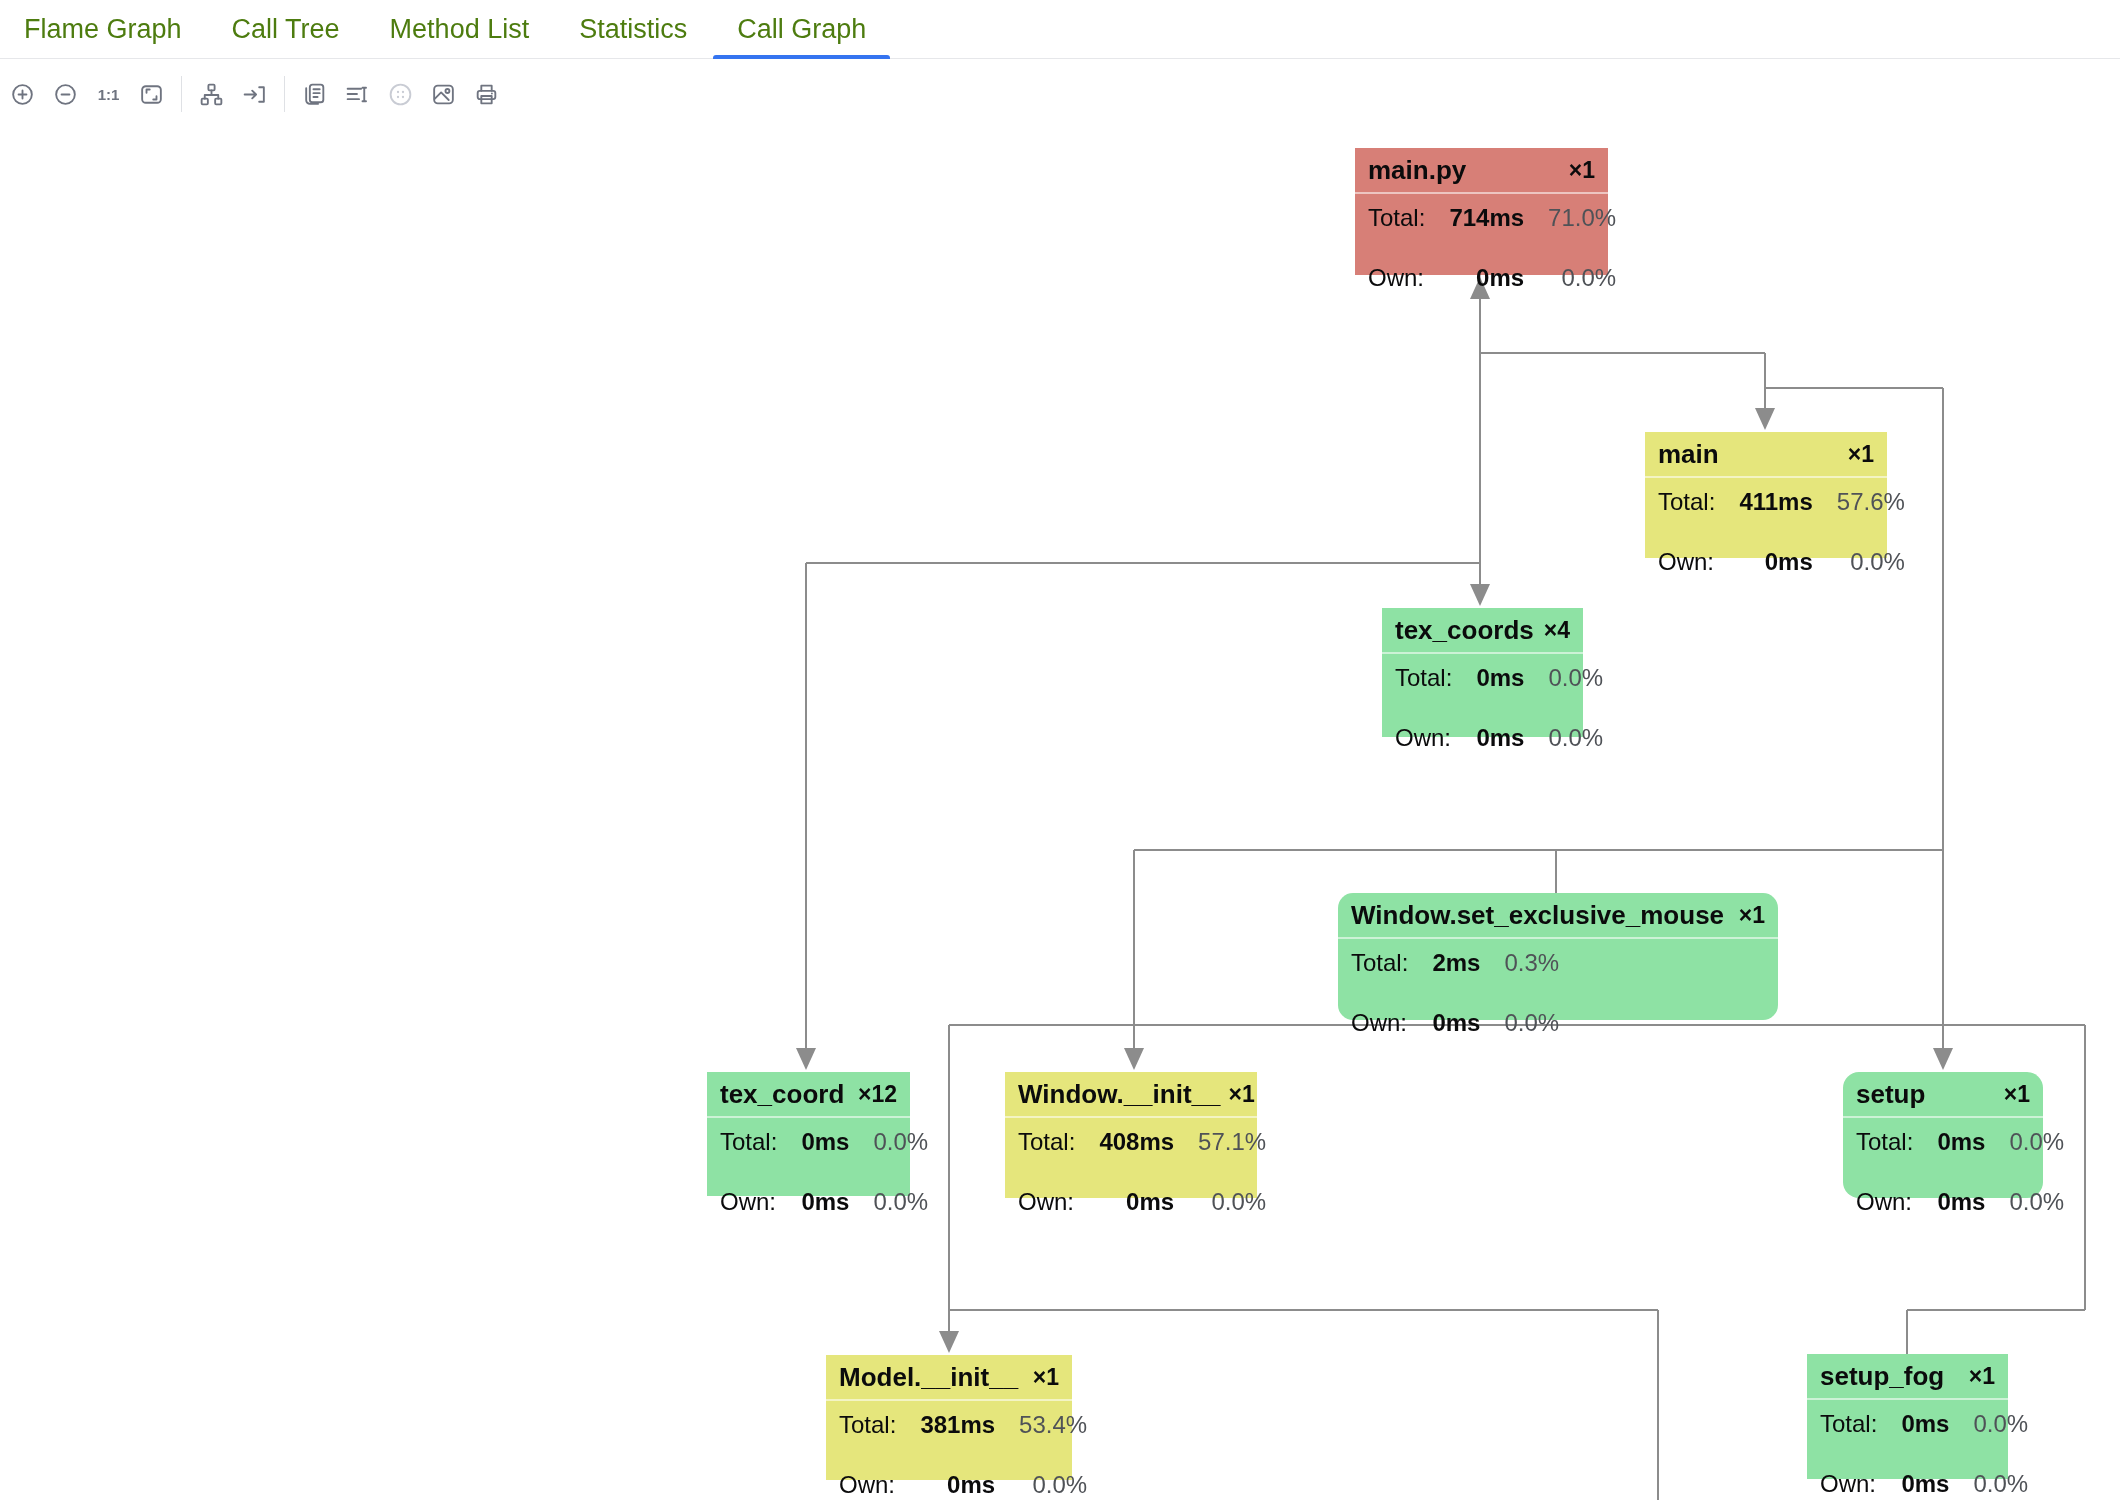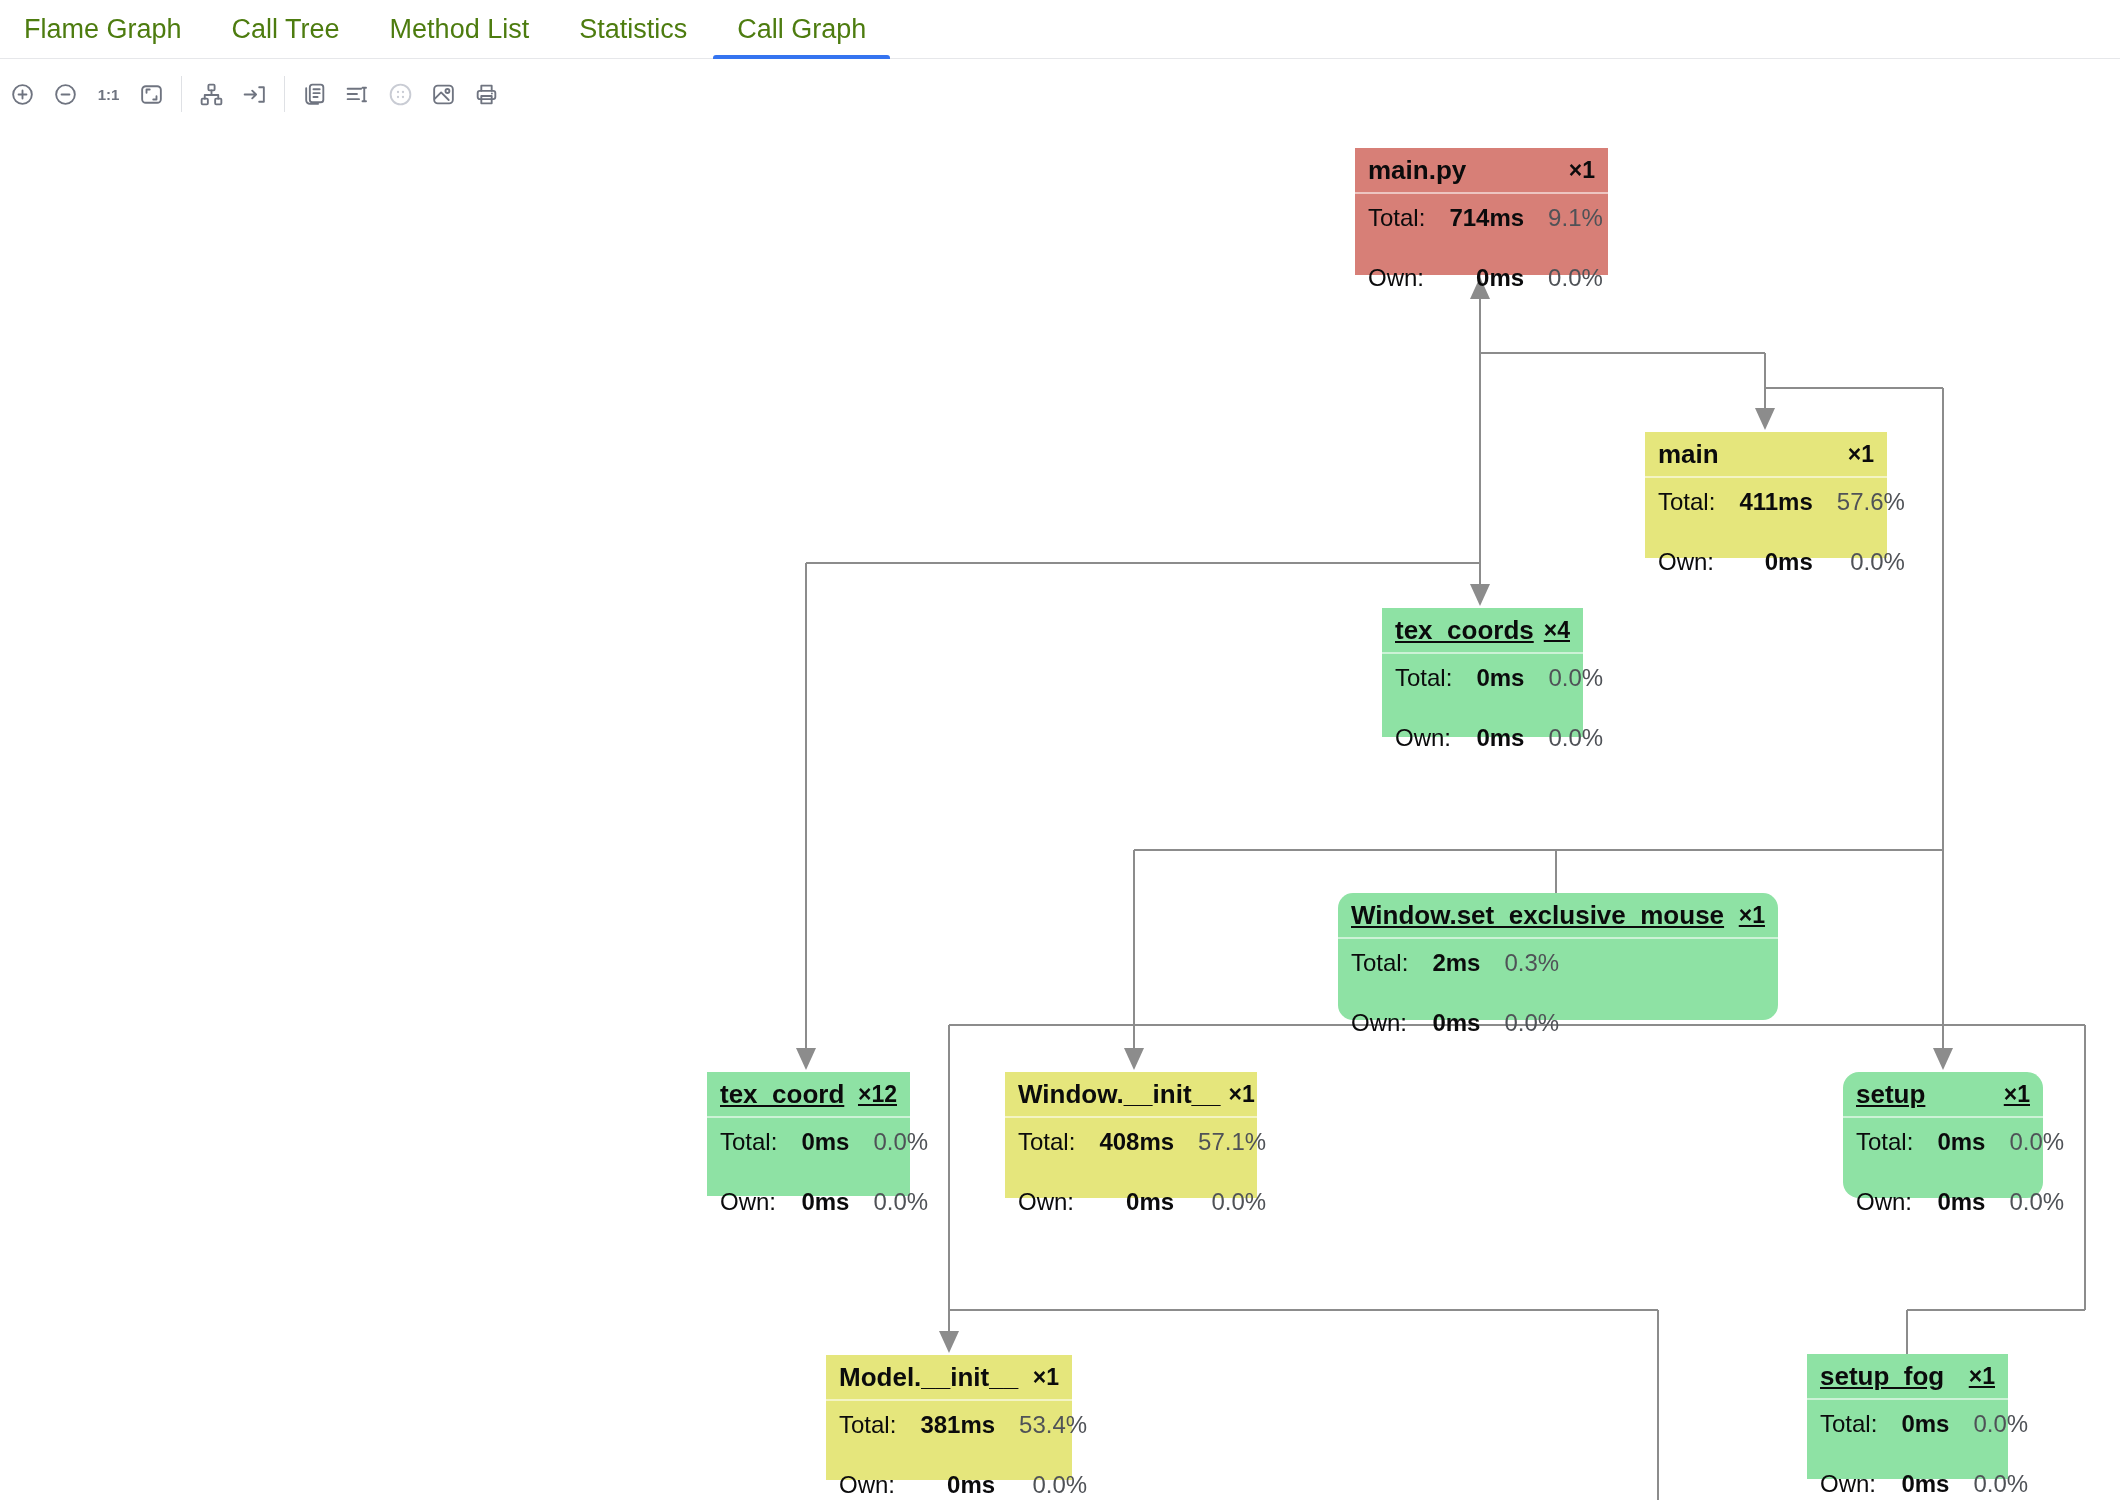--- a/index.html
+++ b/index.html
@@ -44,21 +44,21 @@
   #edges{position:absolute;top:0;left:0;}
   #edges line{stroke:var(--edge,#8c8c8c);stroke-width:2;shape-rendering:crispEdges;}
   #edges polygon{fill:var(--edge,#8c8c8c);}
   
   .node{
     position:absolute;box-sizing:border-box;
     color:#0b0b0c;
   }
   .node.red{background:var(--node-red,#d77f77);}
   .node.yellow{background:var(--node-yellow,#e5e67c);}
-  .node.green{background:var(--node-green,#8ee2a4);text-decoration:underline;}
+  .node.green{background:var(--node-green,#8ee2a4);}
   .node-title{
     display:flex;align-items:center;height:44px;padding:0 13px;
     border-bottom:2px solid rgba(255,255,255,0.55);
     font-weight:bold;font-size:26px;white-space:nowrap;
   }
   .node-label{flex:0 0 auto;}
   .node-title .spacer{flex:1 1 auto;min-width:8px;}
   .node-count{flex:0 0 auto;font-size:23px;font-weight:bold;}
   .node-body{
     display:inline-grid;grid-template-columns:auto auto auto;
@@ -101,21 +101,21 @@
     </svg>
 <div class="node red" style="left: 1355px; top: 148px; width: 253px; height: 127px;">
     <div class="node-title">
       <span class="node-label">main.py</span>
       <span class="spacer"></span>
       <span class="node-count">×1</span>
     </div>
     <div class="node-body">
         <span class="r-label">Total:</span>
         <span class="r-value">714ms</span>
-        <span class="r-pct">9.1%</span>
+        <span class="r-pct">71.0%</span>
         <span class="r-label">Own:</span>
         <span class="r-value">0ms</span>
         <span class="r-pct">0.0%</span>
       </div>
   </div>
     <div class="node yellow" style="left: 1645px; top: 432px; width: 242px; height: 126px;">
     <div class="node-title">
       <span class="node-label">main</span>
       <span class="spacer"></span>
       <span class="node-count">×1</span>

